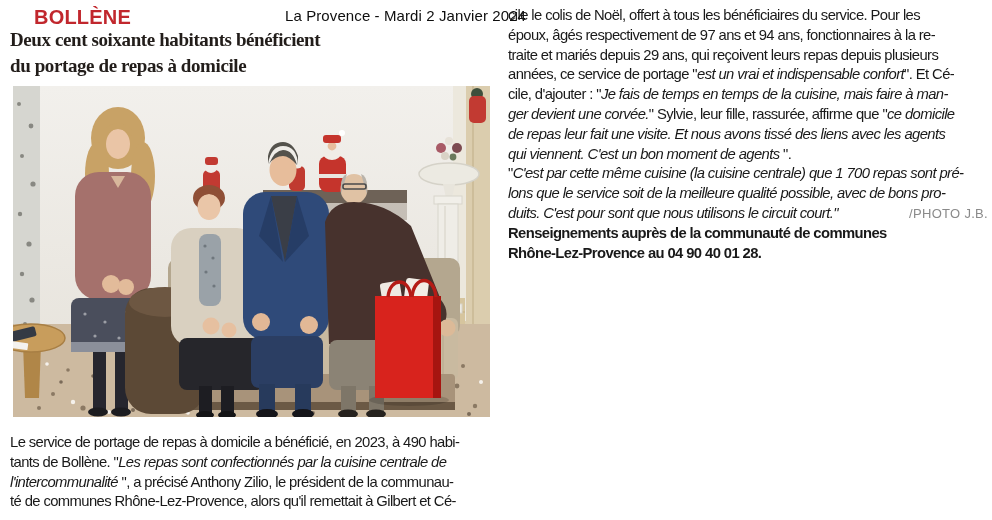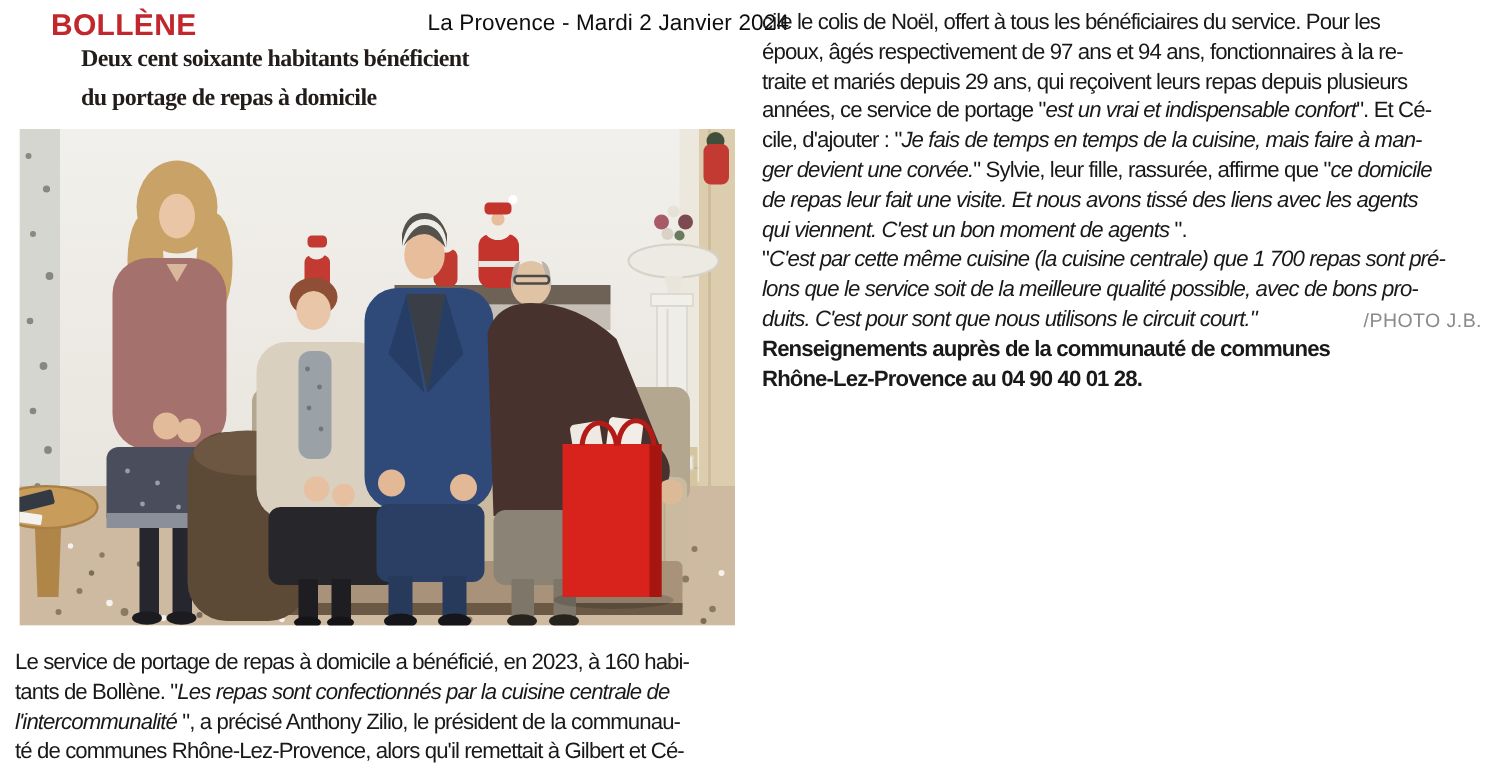--- a/index.html
+++ b/index.html
@@ -8,22 +8,22 @@
   }
   *{margin:0;padding:0;box-sizing:border-box;}
   body{background:#fff;font-family:"Liberation Sans",sans-serif;}
   .page{position:relative;width:992px;height:520px;background:var(--paper);overflow:hidden;}
 
   .kicker{position:absolute;left:10px;top:6px;font-size:20px;font-weight:700;
           color:var(--kicker-red);letter-spacing:0.2px;margin-left:24px;}
   .pubdate{position:absolute;left:285px;top:7px;font-size:15px;color:#0e0e0e;letter-spacing:0.1px;}
   .headline{position:absolute;left:10px;top:27px;width:480px;
             font-family:"Liberation Serif","DejaVu Serif",serif;
-            font-weight:700;font-size:16px;line-height:26px;
-            color:var(--headline-ink);letter-spacing:-0.4px;margin-left:44px;}
+            font-weight:700;font-size:19px;line-height:26px;
+            color:var(--headline-ink);letter-spacing:-0.4px;}
 
   .photo{position:absolute;left:13px;top:86px;width:477px;height:331px;}
   .photo svg{display:block;width:100%;height:100%;}
 
   .col{position:absolute;color:var(--body-ink);font-size:14.8px;letter-spacing:-0.6px;}
   .col .tline{height:19.8px;line-height:19.8px;white-space:nowrap;}
   .leftcol{left:10px;top:433px;width:486px;}
   .rightcol{left:508px;top:6px;width:480px;}
   .sg-n{font-style:normal;}
   .sg-i{font-style:italic;}
@@ -300,21 +300,21 @@
         </g>
         <rect x="362" y="210" width="66" height="102" fill="var(--bag-red)"></rect>
         <rect x="420" y="210" width="8" height="102" fill="#a61510"></rect>
         <path d="M375,211 C377,191 396,191 398,211" fill="none" stroke="#b51b16" stroke-width="3.4"></path>
         <path d="M399,211 C401,189 421,189 423,211" fill="none" stroke="#b51b16" stroke-width="3.4"></path>
       </g>
     </svg>
   </div>
 
   <div class="col leftcol">
-    <div class="tline"><span class="sg-n">Le service de portage de repas à domicile a bénéficié, en 2023, à 160 habi-</span></div>
+    <div class="tline"><span class="sg-n">Le service de portage de repas à domicile a bénéficié, en 2023, à 490 habi-</span></div>
     <div class="tline"><span class="sg-n">tants de Bollène. "</span><span class="sg-i">Les repas sont confectionnés par la cuisine centrale de</span></div>
     <div class="tline"><span class="sg-i">l'intercommunalité </span><span class="sg-n">", a précisé Anthony Zilio, le président de la communau-</span></div>
     <div class="tline"><span class="sg-n">té de communes Rhône-Lez-Provence, alors qu'il remettait à Gilbert et Cé-</span></div>
   </div>
 
   <div class="col rightcol">
     <div class="tline"><span class="sg-n">cile le colis de Noël, offert à tous les bénéficiaires du service. Pour les</span></div>
     <div class="tline"><span class="sg-n">époux, âgés respectivement de 97 ans et 94 ans, fonctionnaires à la re-</span></div>
     <div class="tline"><span class="sg-n">traite et mariés depuis 29 ans, qui reçoivent leurs repas depuis plusieurs</span></div>
     <div class="tline"><span class="sg-n">années, ce service de portage "</span><span class="sg-i">est un vrai et indispensable confort</span><span class="sg-n">". Et Cé-</span></div>

